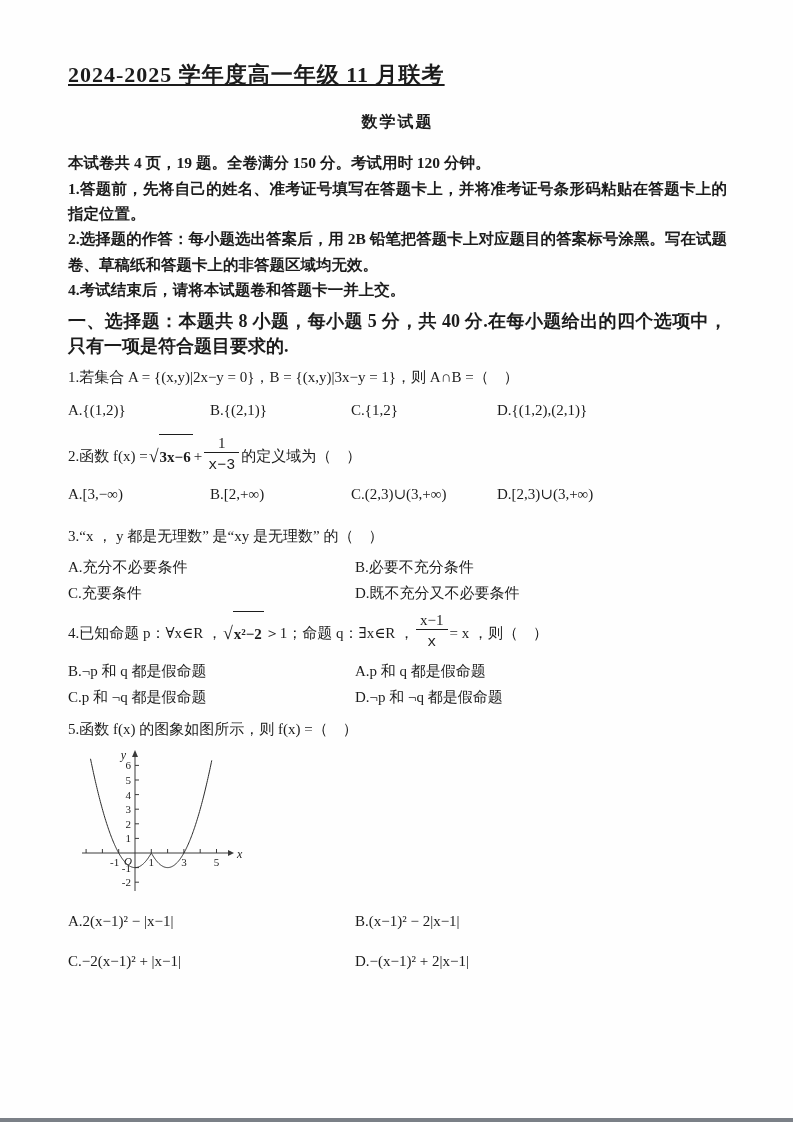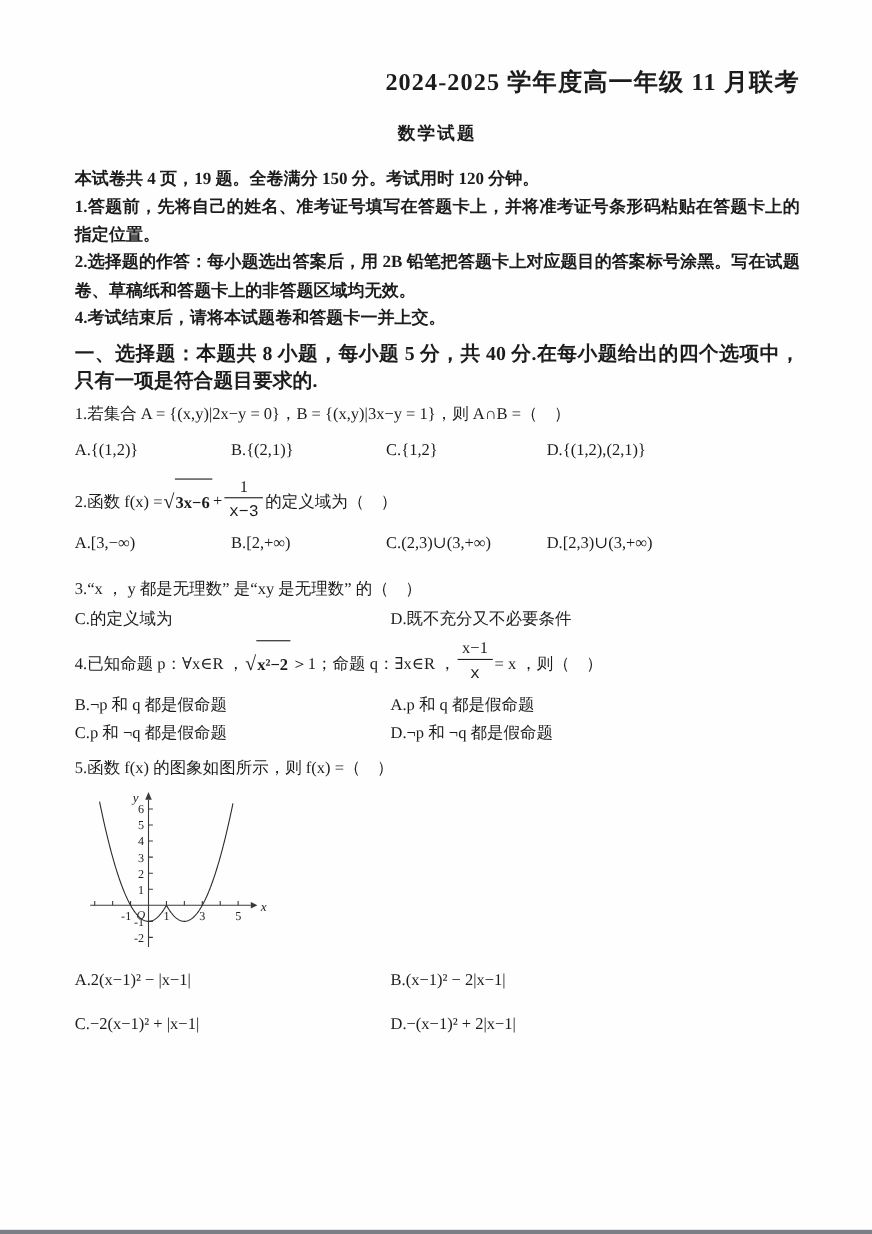--- a/index.html
+++ b/index.html
@@ -7,21 +7,21 @@
   .page {
     position:relative;
     width:793px; height:1122px;
     margin:0 auto;
     background:#fefefe;
     font-family:"Liberation Serif","DejaVu Serif",serif;
     color:#1c1c1c;
     overflow:hidden;
   }
   .content { padding:60px 66px 0 68px; }
-  .title1 { text-align:right; font-size:22px; font-weight:bold; line-height:30px; letter-spacing:1px; }
+  .title1 { text-align:left; font-size:22px; font-weight:bold; line-height:30px; letter-spacing:1px;text-decoration:underline; }
   .title2 { text-align:center; font-size:16px; font-weight:bold; line-height:30px; margin-top:17px; letter-spacing:2px; }
   .info   { margin-top:13px; font-size:15.5px; font-weight:bold; line-height:26px; }
   .notice-heading { font-size:15.5px; font-weight:bold; line-height:25px; }
   .notice-item { font-size:15.5px; font-weight:bold; line-height:25.2px; text-align:justify; }
   .section-header { margin-top:7px; font-size:18px; font-weight:bold; line-height:25.2px; text-align:justify; }
   .qstem { margin-top:5px; font-size:15px; line-height:27px; }
   .qstem-flex { display:flex; align-items:center; height:46px; font-size:15px; }
   .opt-row4 { display:grid; grid-template-columns:142px 141px 146px 1fr; font-size:15px; line-height:26px; margin-top:5px; }
   .opt-row2 { display:grid; grid-template-columns:287px 1fr; font-size:15px; line-height:26px; }
   .mt2 { margin-top:2px; } .mt4 { margin-top:4px; } .mt6 { margin-top:6px; }
@@ -68,22 +68,26 @@
         <span> 的定义域为（　）</span>
     </div>
     <div class="opt-row4 mt2">
       <span>A.[3,−∞)</span>
       <span>B.[2,+∞)</span>
       <span>C.(2,3)∪(3,+∞)</span>
       <span>D.[2,3)∪(3,+∞)</span>
     </div>
 
     <p class="qstem mt16">3.“x ， y 都是无理数” 是“xy 是无理数” 的（　）</p>
+    <div class="opt-row2 mt4">
+      <span>A.充分不必要条件</span>
+      <span>B.必要不充分条件</span>
+    </div>
     <div class="opt-row2">
-      <span>C.的定义域为</span>
+      <span>C.充要条件</span>
       <span>D.既不充分又不必要条件</span>
     </div>
 
     <div class="qstem-flex mt4">
       <span>4.已知命题 p：∀x∈R ， </span>
         <span class="sqrt"><span class="rsign">√</span><span class="rbody">x²−2</span></span>
         <span> ＞1；命题 q：∃x∈R ， </span>
         <span class="frac">
           <span class="num">x−1</span>
           <span class="den">x</span>

